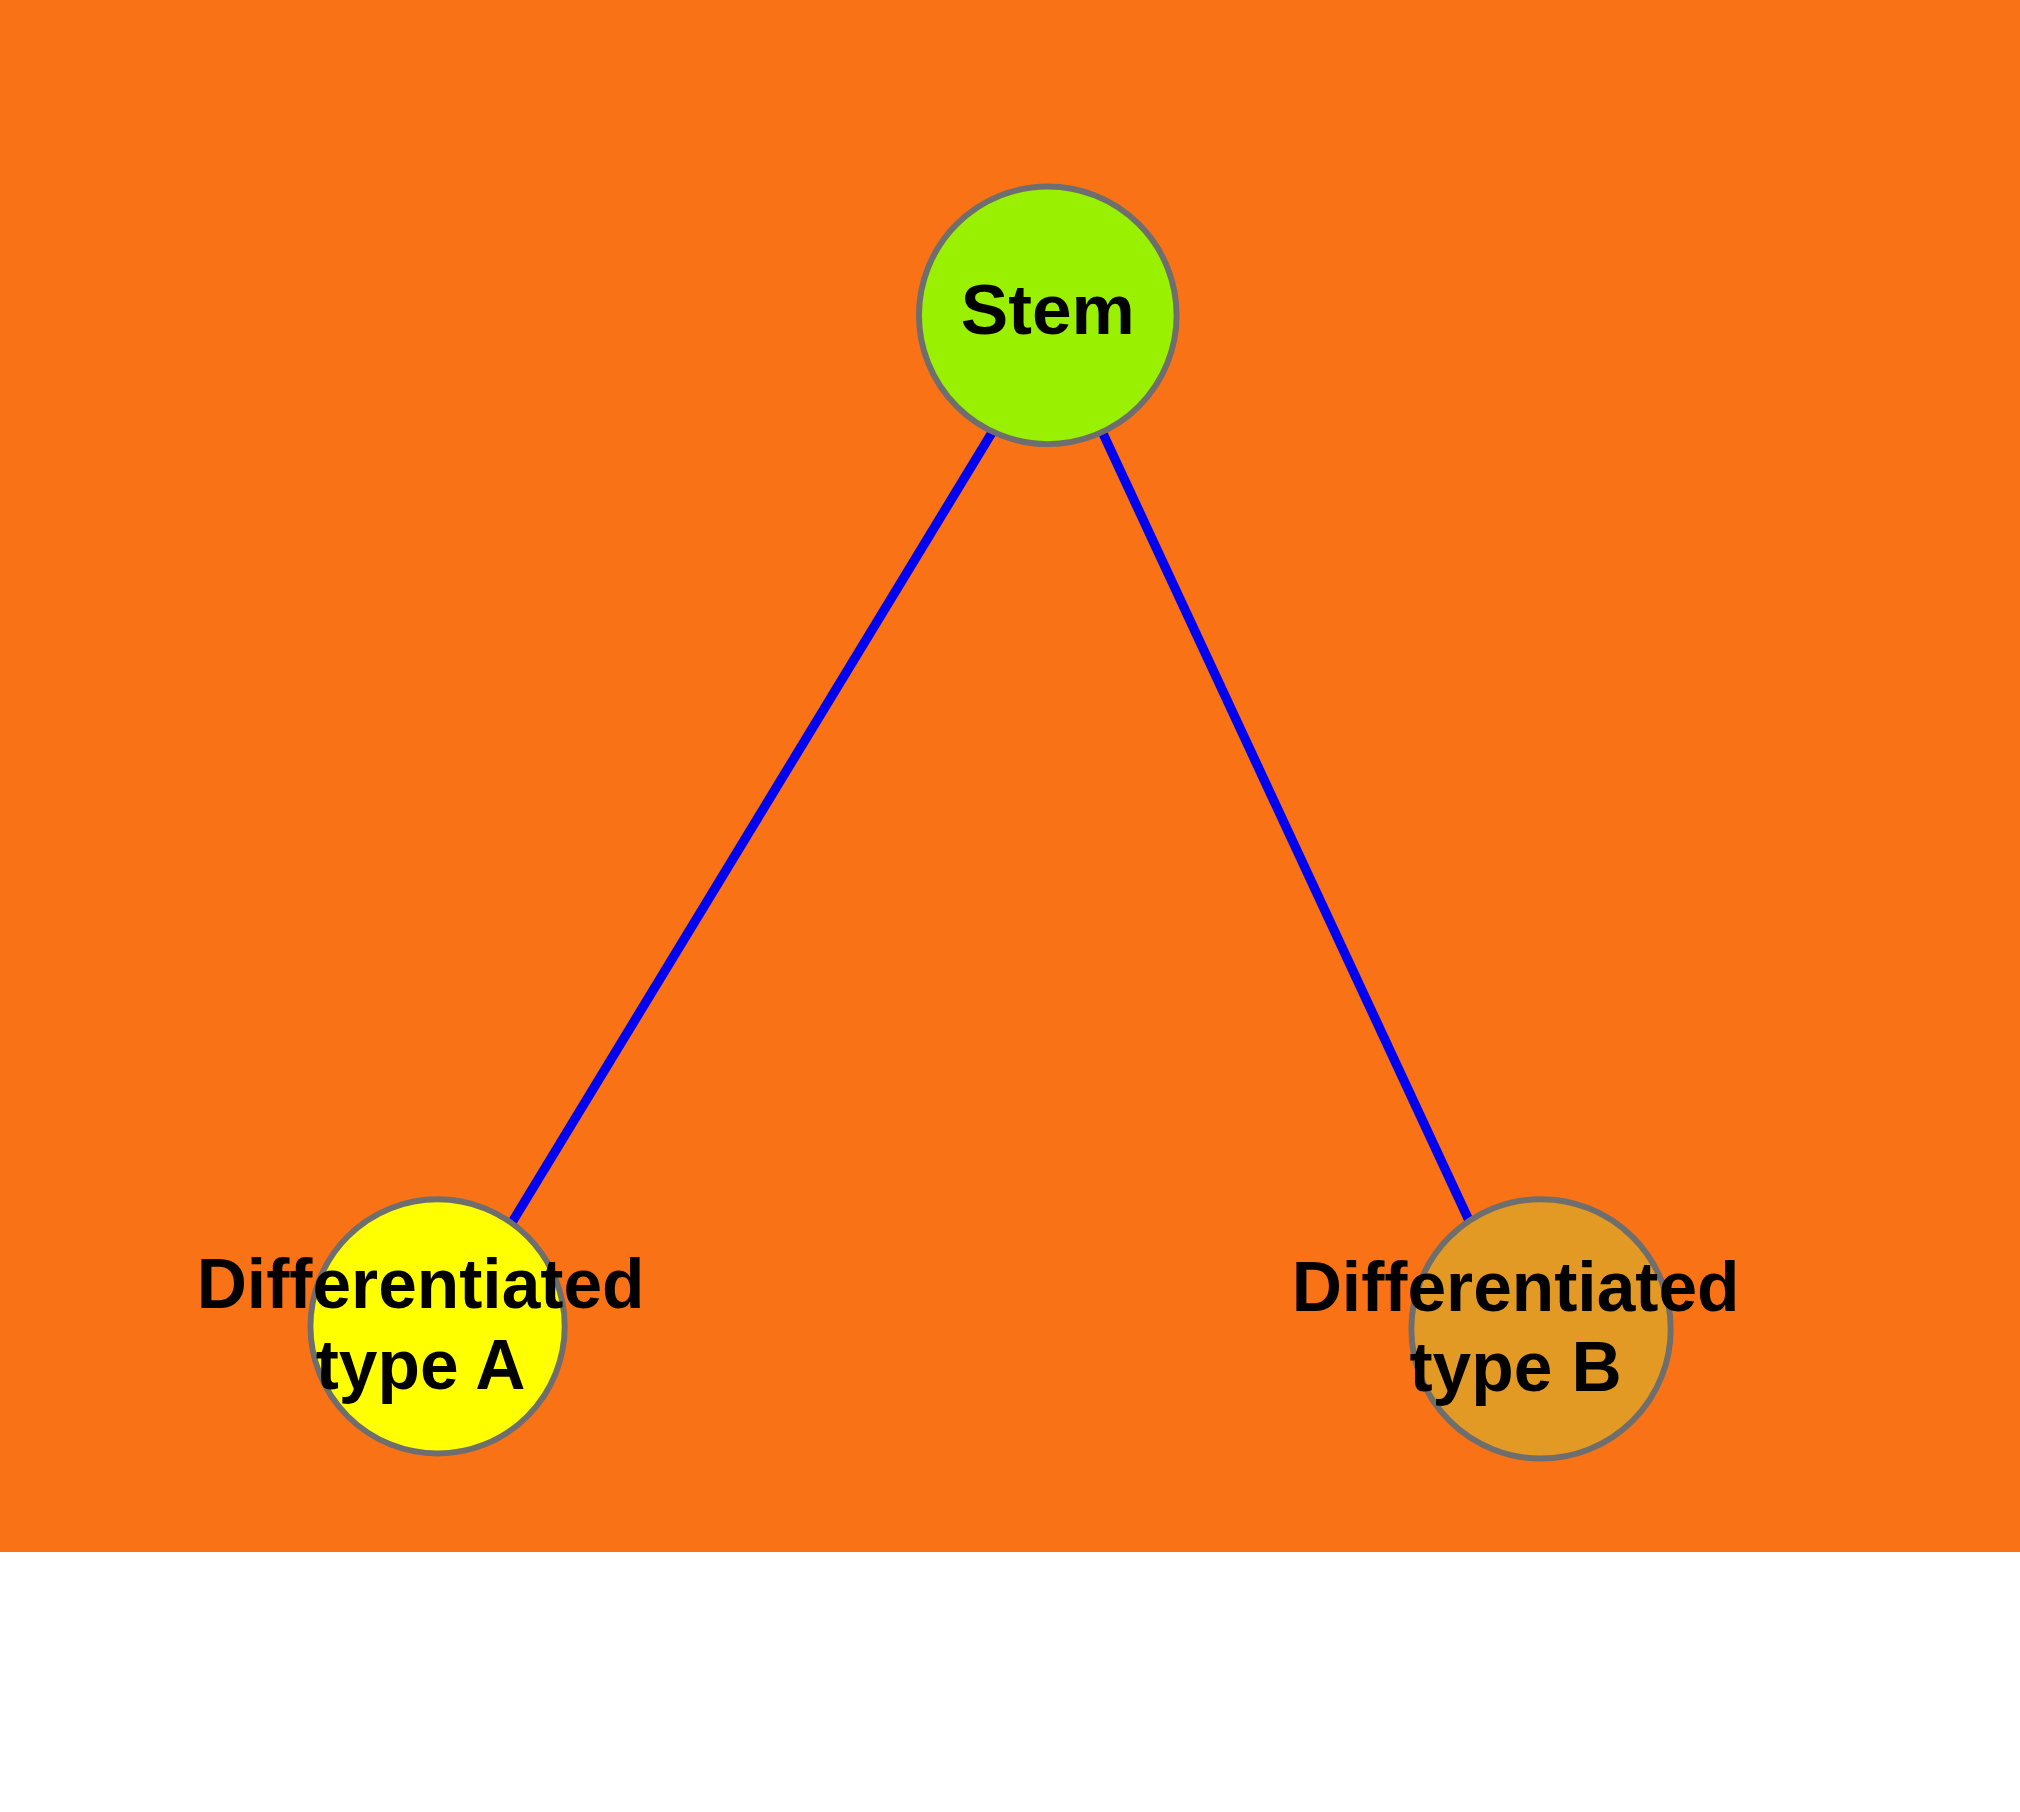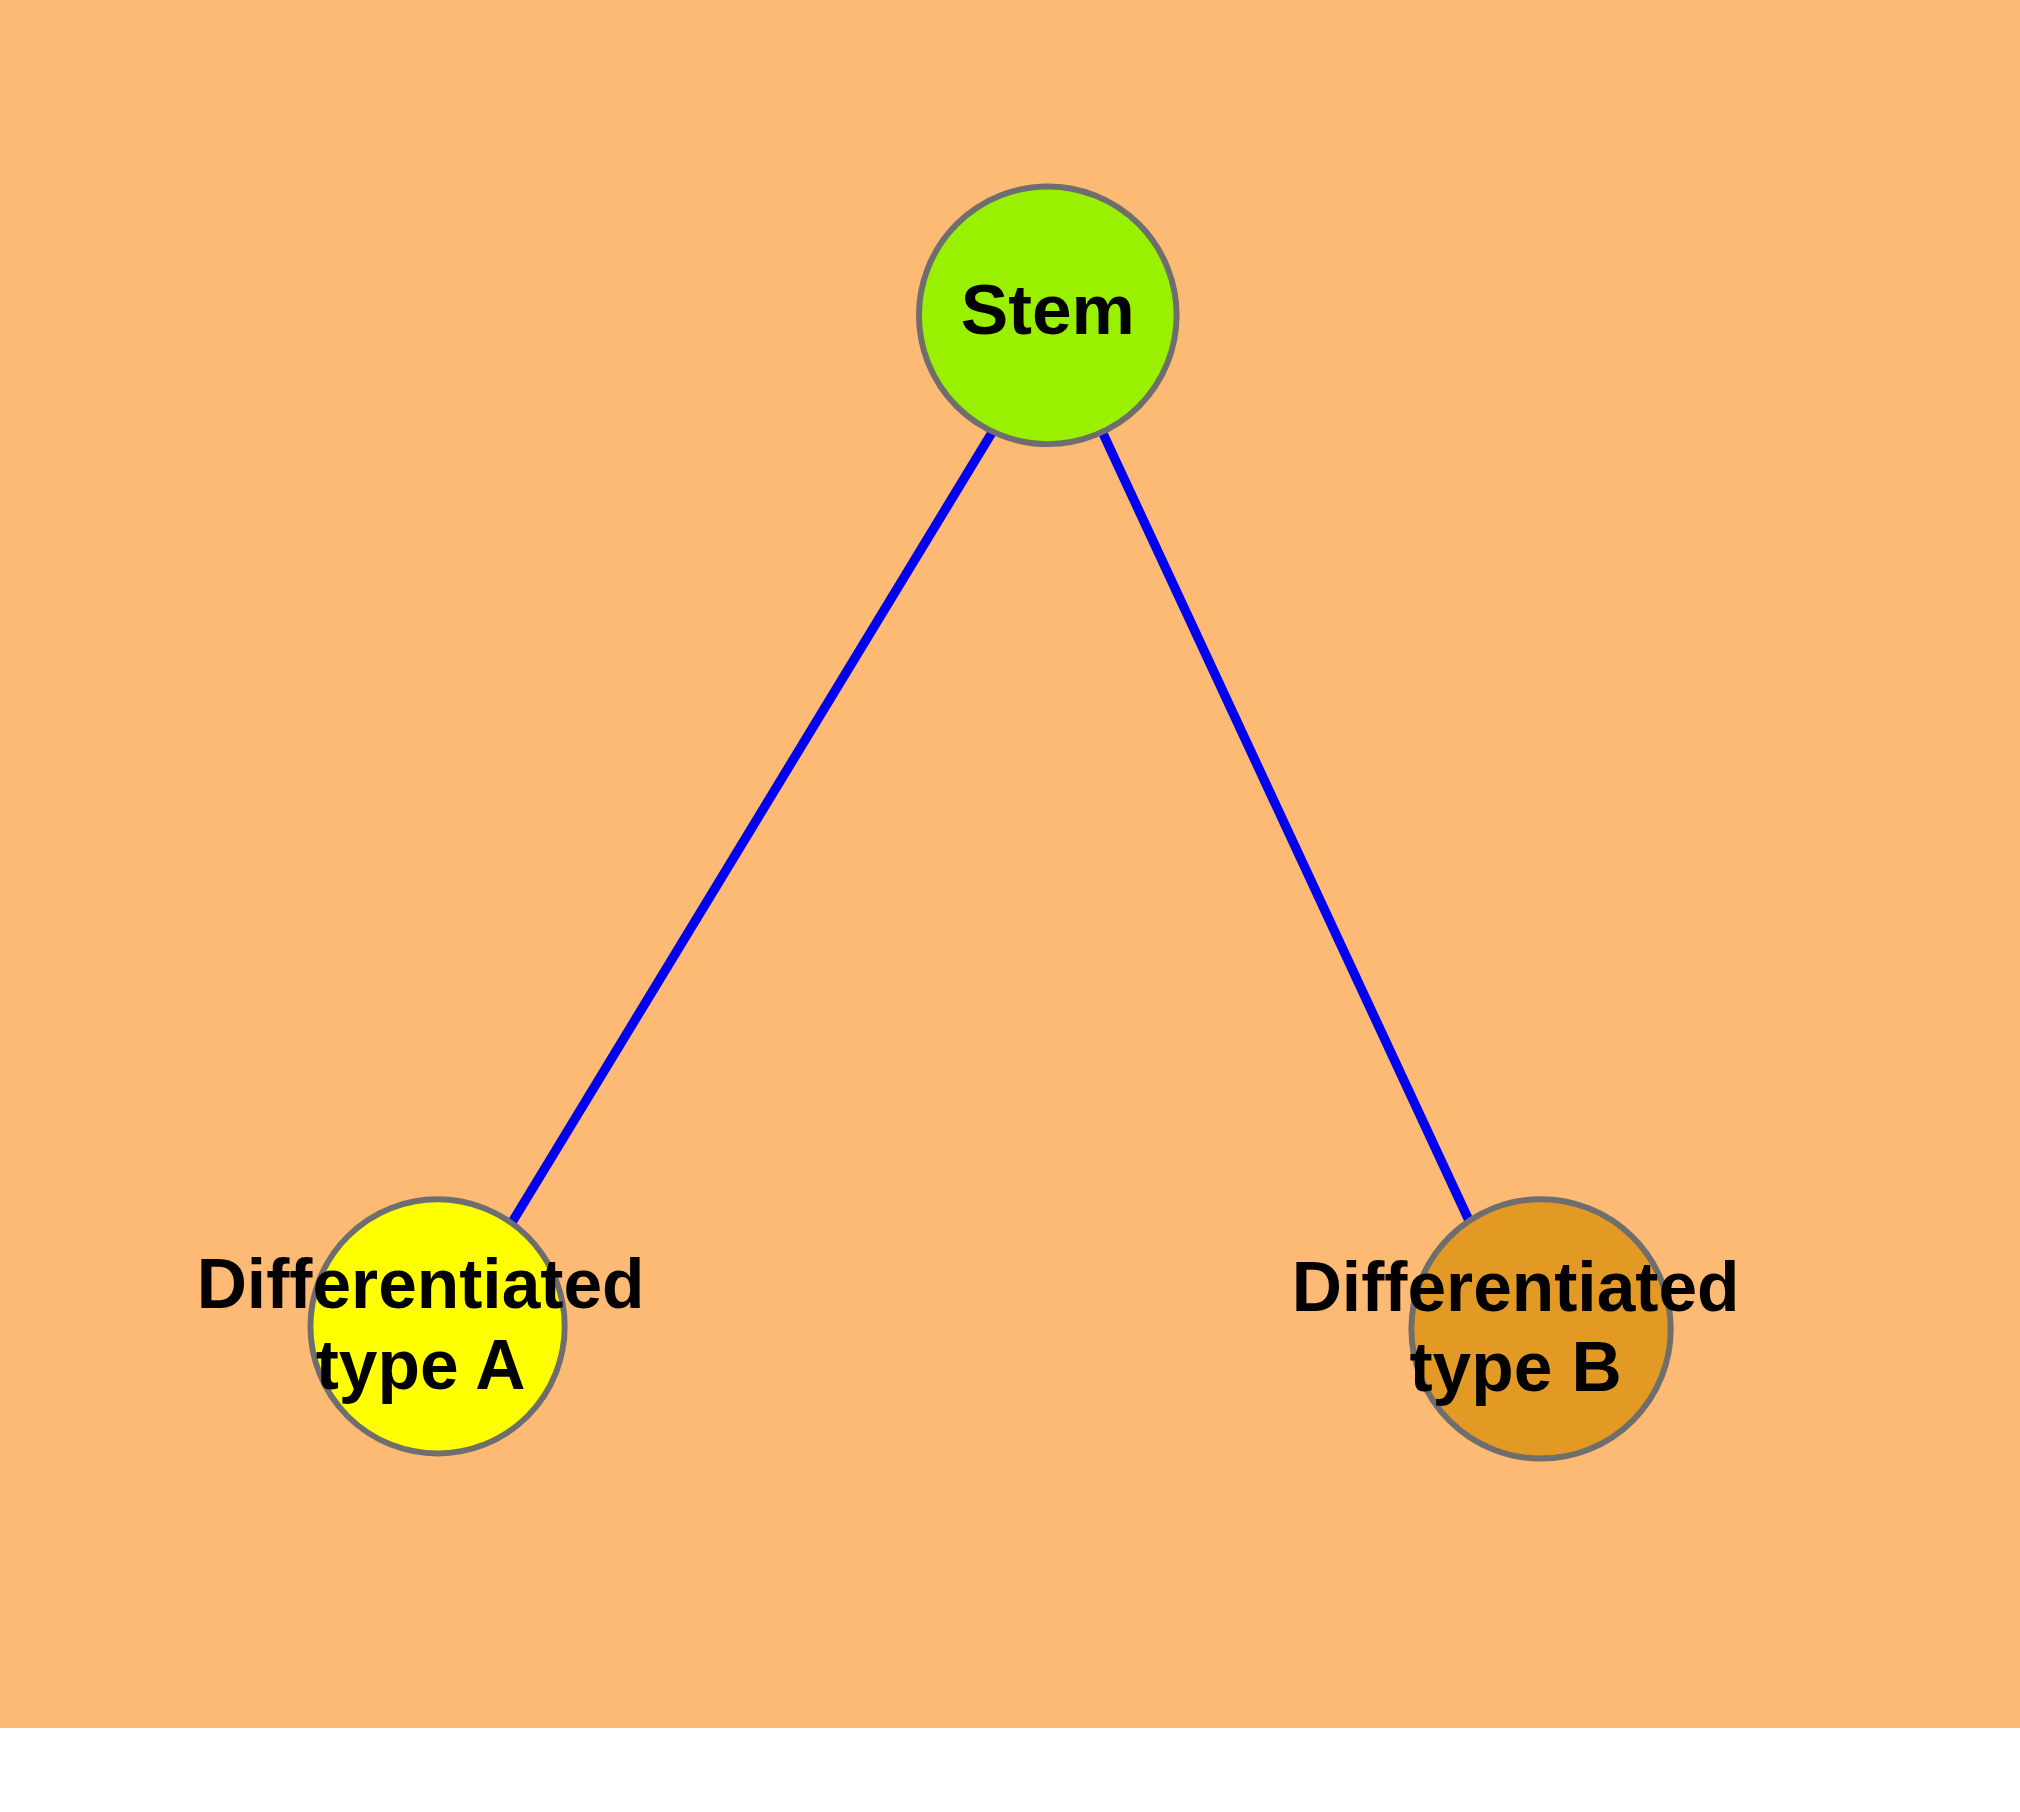--- a/index.html
+++ b/index.html
@@ -3,22 +3,22 @@
 <meta charset="utf-8">
 <style>
   html, body {
     margin: 0;
     padding: 0;
     background: #ffffff;
   }
   #canvas {
     position: relative;
     width: 2021px;
-    height: 1728px;
-    background: #fdba74;
+    height: 1552px;
+    background: #f97316;
     overflow: hidden;
     font-family: "Liberation Sans", sans-serif;
   }
   #graph-svg {
     position: absolute;
     left: 0;
     top: 0;
     width: 2021px;
     height: 1812px;
     display: block;

